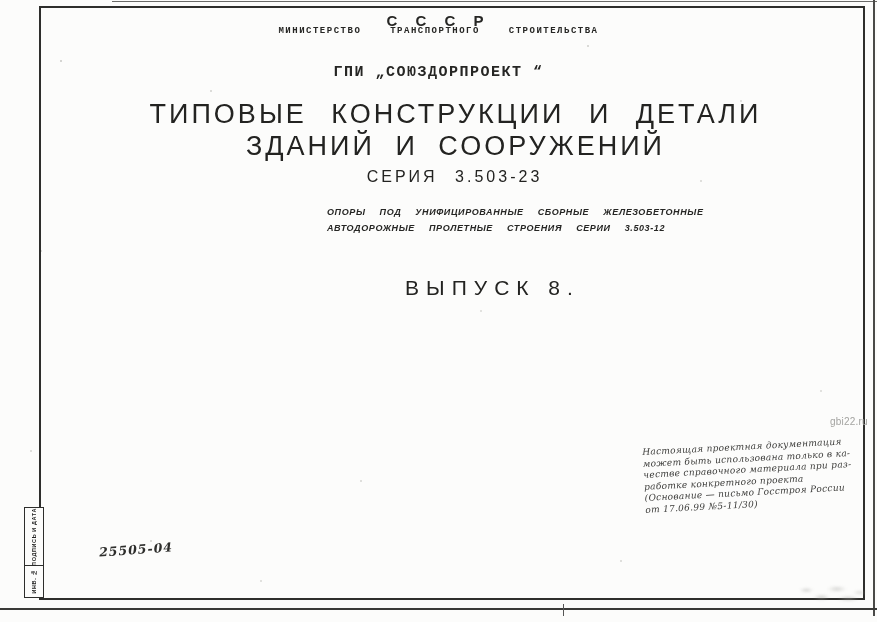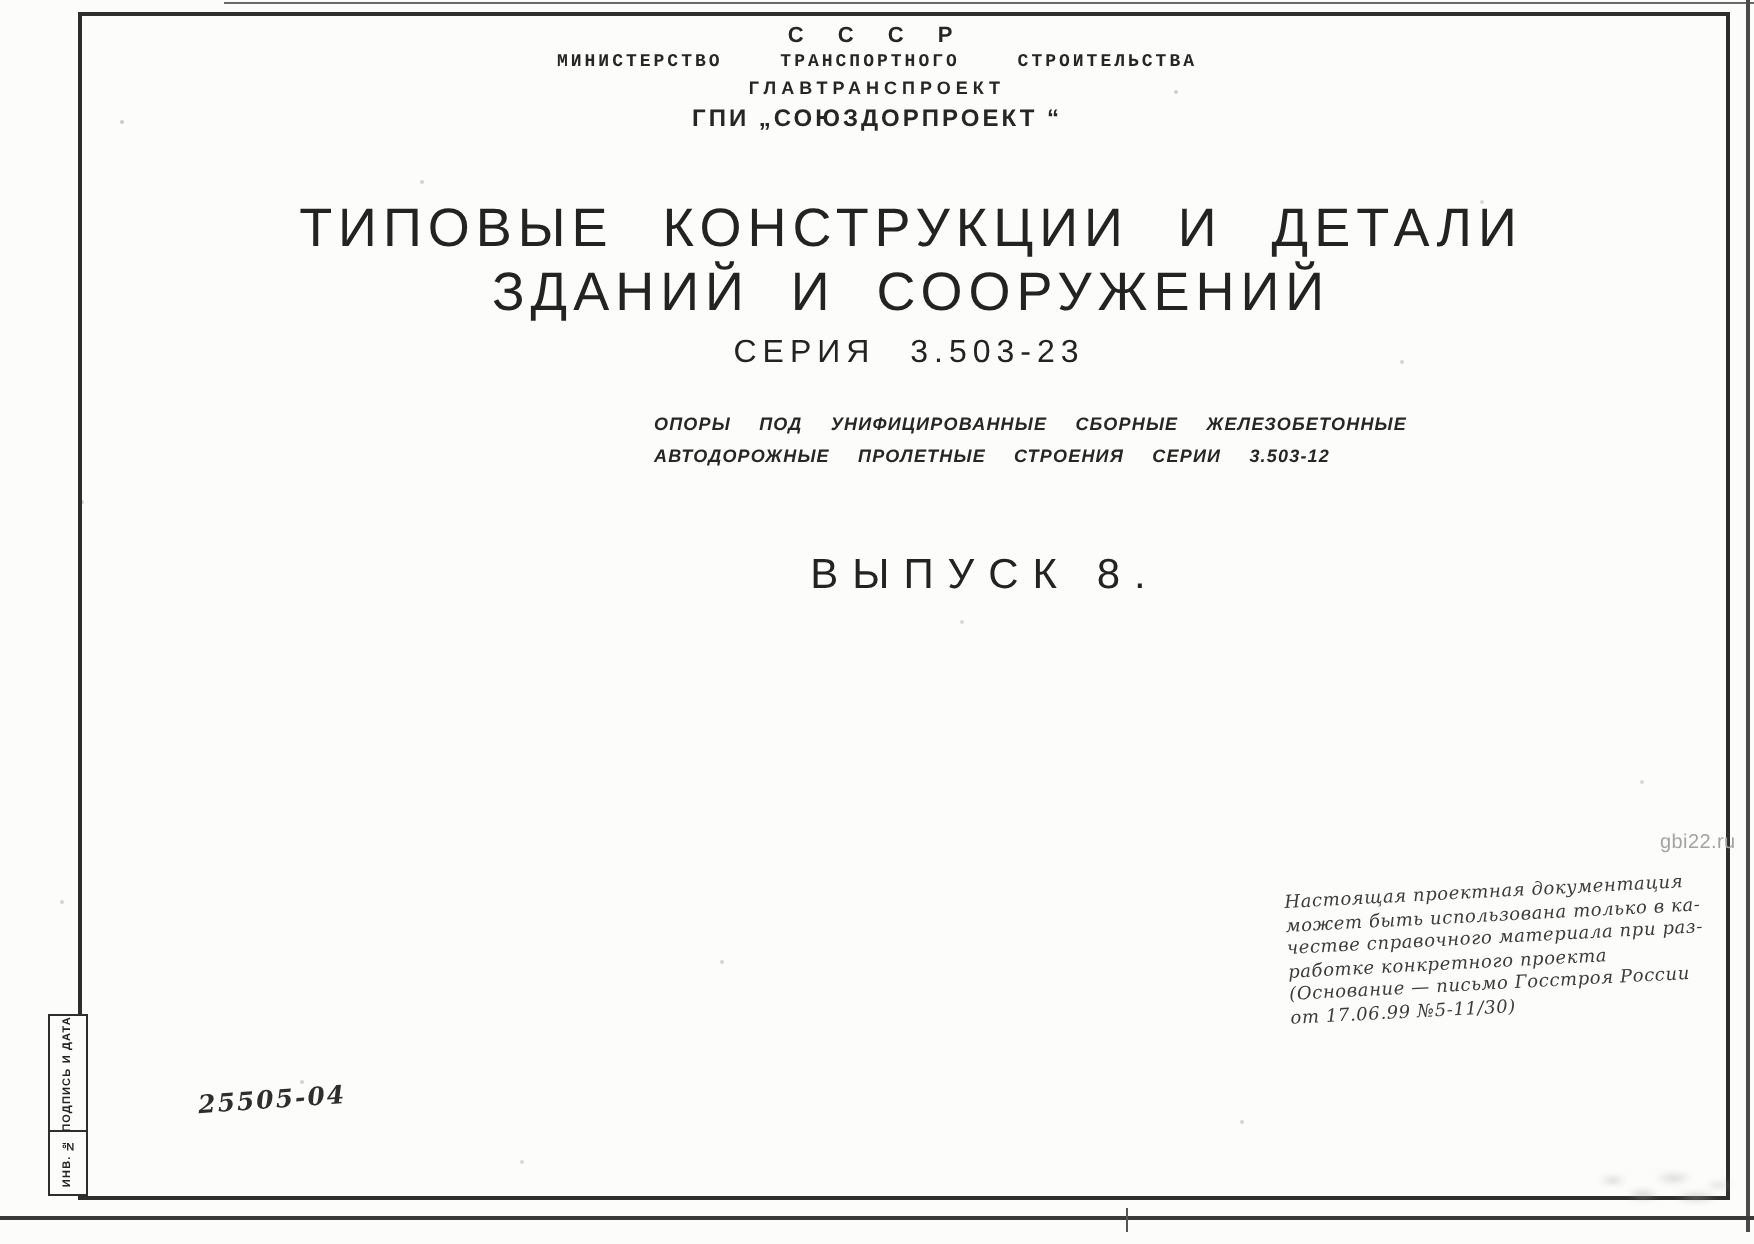--- a/index.html
+++ b/index.html
@@ -12,24 +12,24 @@
   .frame{
     position:absolute;left:39px;top:6px;width:826px;height:594px;
     border:2px solid #2e2e2c;box-sizing:border-box;
   }
   .outer-right{position:absolute;left:873px;top:0;width:2px;height:616px;background:#4a4a48;}
   .outer-top{position:absolute;left:112px;top:1px;right:0;height:1px;background:#6a6a68;}
   .sheet-bottom{position:absolute;left:0;top:608px;width:877px;height:2px;background:#3a3a38;}
   .fold-tick{position:absolute;left:563px;top:604px;width:1px;height:12px;background:#555;}
   
   .hdr{left:0;right:0;text-align:center;font-weight:700;color:#262624;}
-  .hdr-country{top:12px;font-size:11px;letter-spacing:7px;}
+  .hdr-country{top:12px;font-size:15px;letter-spacing:7px;}
   .hdr-ministry{top:26px;font-size:9px;letter-spacing:1.5px;word-spacing:22px;font-family:Liberation Mono, monospace;}
   .hdr-glavk{top:39px;font-size:9px;letter-spacing:2.5px;}
-  .hdr-institute{top:52px;font-size:12px;letter-spacing:1.5px;}
+  .hdr-institute{top:64px;font-size:15px;letter-spacing:1.5px;font-family:Liberation Mono, monospace;}
   
   .title1{top:99px;left:0;right:0;text-align:center;font-size:27px;font-weight:400;
     letter-spacing:3px;word-spacing:14px;transform:translateX(17px);color:#232321;}
   .title2{top:131px;left:0;right:0;text-align:center;font-size:27px;font-weight:400;
     letter-spacing:3px;word-spacing:10px;transform:translateX(17px);color:#232321;}
   .series{top:168px;left:0;right:0;text-align:center;font-size:16px;font-weight:400;
     letter-spacing:3px;word-spacing:10px;transform:translateX(16px);color:#232321;}
   
   .spec{font-size:9px;font-weight:700;letter-spacing:0.6px;word-spacing:11px;color:#262624;font-style:italic;}
   .spec1{left:327px;top:207px;}
@@ -87,21 +87,20 @@
   <div class="speckles abs"></div>
 
   <div class="outer-top"></div>
   <div class="outer-right"></div>
   <div class="frame"></div>
   <div class="sheet-bottom"></div>
   <div class="fold-tick"></div>
 
   <div class="abs hdr hdr-country">С С С Р</div>
   <div class="abs hdr hdr-ministry">МИНИСТЕРСТВО ТРАНСПОРТНОГО СТРОИТЕЛЬСТВА</div>
-  <div class="abs hdr hdr-glavk">ГЛАВТРАНСПРОЕКТ</div>
   <div class="abs hdr hdr-institute">ГПИ „СОЮЗДОРПРОЕКТ “</div>
 
   <div class="abs title1">ТИПОВЫЕ КОНСТРУКЦИИ И ДЕТАЛИ</div>
   <div class="abs title2">ЗДАНИЙ И СООРУЖЕНИЙ</div>
   <div class="abs series">СЕРИЯ 3.503-23</div>
 
   <div class="abs spec spec1">ОПОРЫ ПОД УНИФИЦИРОВАННЫЕ СБОРНЫЕ ЖЕЛЕЗОБЕТОННЫЕ</div>
   <div class="abs spec spec2">АВТОДОРОЖНЫЕ ПРОЛЕТНЫЕ СТРОЕНИЯ СЕРИИ 3.503-12</div>
 
   <div class="abs issue">ВЫПУСК 8.</div>

